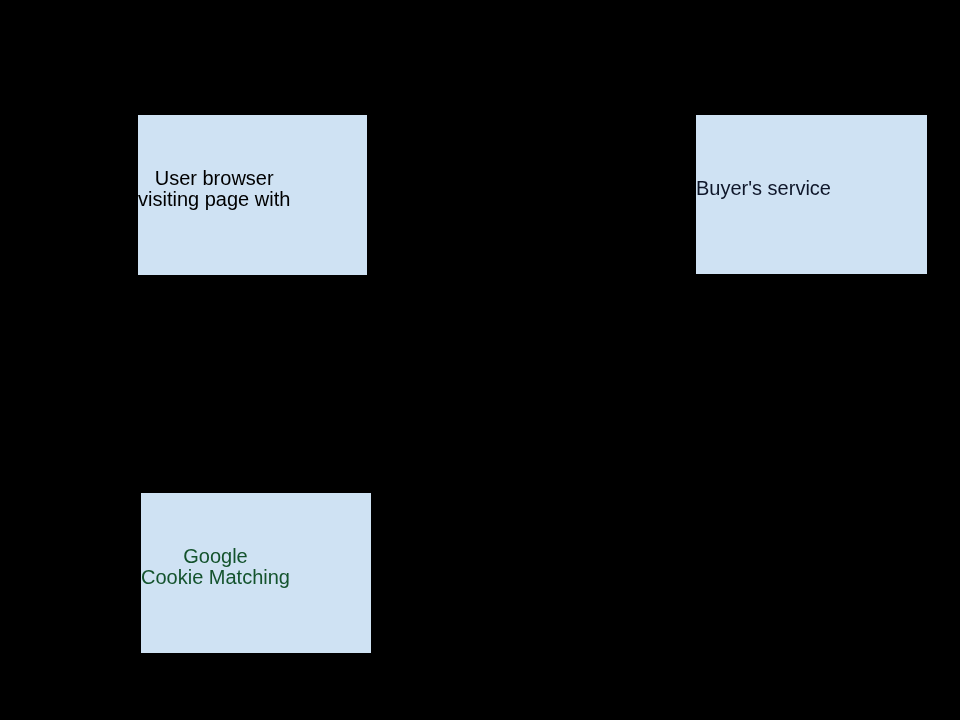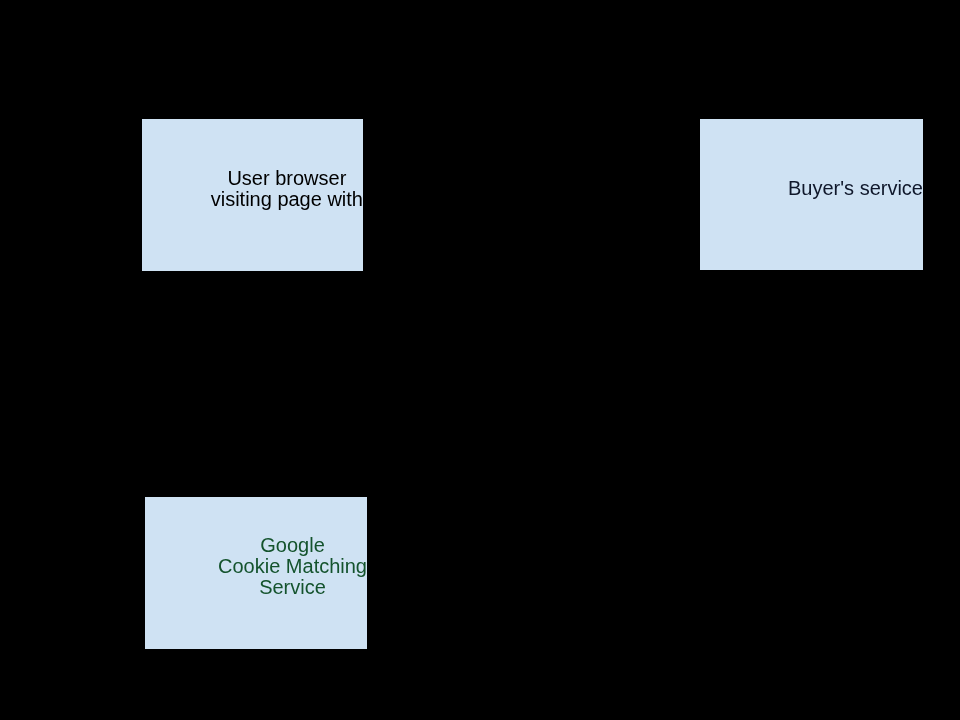--- a/index.html
+++ b/index.html
@@ -12,24 +12,24 @@
     width: 960px;
     height: 720px;
     background: #000000;
     overflow: hidden;
     font-family: "Liberation Sans", sans-serif;
   }
   .node {
     position: absolute;
     box-sizing: border-box;
     background: #cfe2f3;
-    border: 5px solid #ec4899;
+    border: 1px solid #ec4899;
     display: flex;
     align-items: center;
-    justify-content: flex-end;
+    justify-content: flex-start;
     
     padding-bottom: 13px;
   }
   .node-label {
     text-align: center;
     font-size: 20px;
     line-height: 21px;
     color: #000000;
     white-space: nowrap;
   }
@@ -55,17 +55,16 @@
   <div class="node node-buyer" style="background: rgb(207, 226, 243); border-color: rgb(0, 0, 0);">
     <div class="node-label" style="color: #0f172a;">
       <span class="line">Buyer's service</span>
     </div>
   </div>
 
   <div class="node node-google" style="background: rgb(207, 226, 243); border-color: rgb(0, 0, 0);">
     <div class="node-label" style="color: #14532d;">
       <span class="line">Google</span>
       <span class="line">Cookie Matching</span>
-      <span class="line">Service</span>
     </div>
   </div>
 
 </div>
 
 </body></html>

